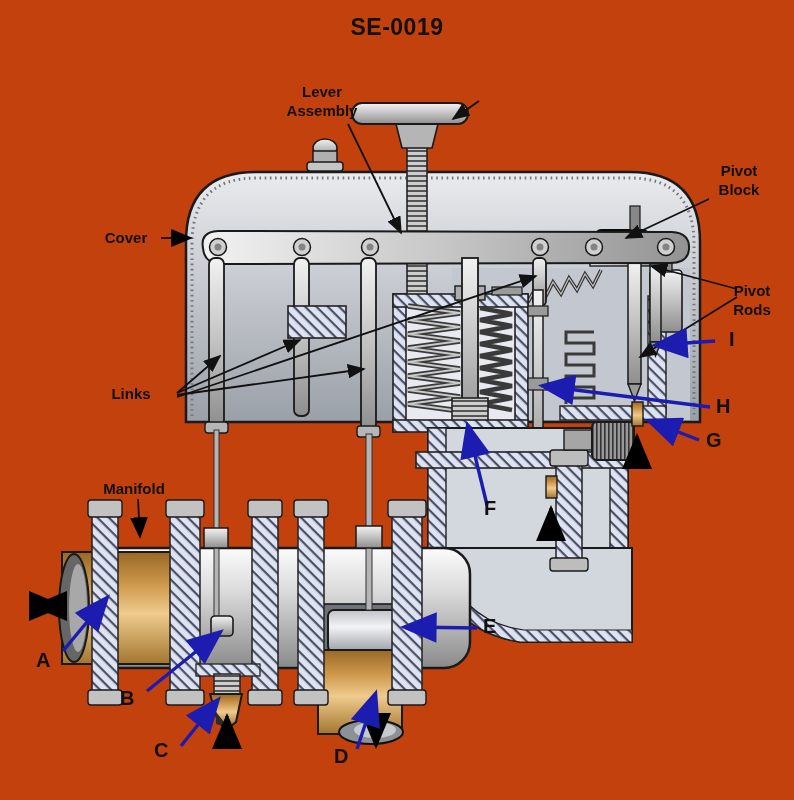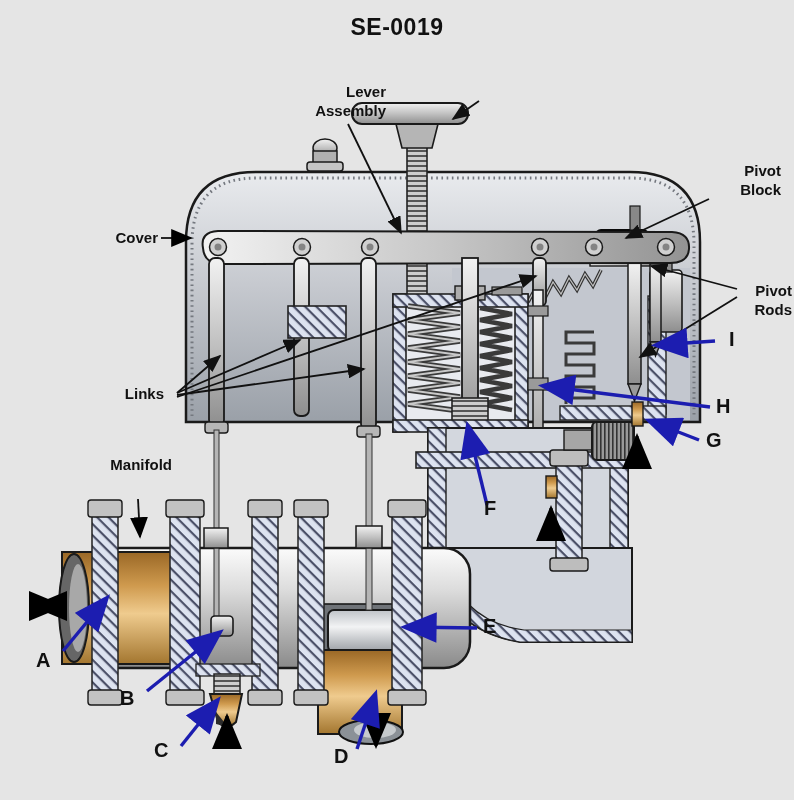--- a/index.html
+++ b/index.html
@@ -1,24 +1,24 @@
 <!DOCTYPE html>
 <html style="--blue: #1c1db0;"><head>
 <meta charset="utf-8">
 <style>
   html,body{margin:0;padding:0;background:#fff;}
-  .stage{position:relative;width:794px;height:800px;background:#e5e5e5;overflow:hidden;
+  .stage{position:relative;width:794px;height:800px;background:#c2410c;overflow:hidden;
          font-family:"Liberation Sans", sans-serif;color:#111;}
   svg{position:absolute;left:0;top:0;}
   .title{position:absolute;left:0;top:14px;width:100%;text-align:center;
          font-size:23px;font-weight:bold;letter-spacing:.5px;}
   .lbl{position:absolute;font-weight:bold;font-size:15px;line-height:1.25;
        white-space:pre-line;}
   .cap{position:absolute;font-weight:bold;font-size:20px;}
-  .c{text-align:right}.r{text-align:right}
+  .c{text-align:center}.r{text-align:center}
   .blueLine{stroke:var(--blue,#1c1db0);}
   .blueFill{fill:var(--blue,#1c1db0);}
 </style>
 </head>
 <body>
 
 <div class="stage">
 
 <svg width="794" height="800" viewBox="0 0 794 800">
 <defs>
@@ -272,21 +272,21 @@
 <div class="title">SE-0019</div>
 
 <div class="lbl r" style="left:94px;top:229px;width:64px">Cover</div>
 <div class="lbl c" style="left:258px;top:83px;width:128px">Lever
 Assembly</div>
 <div class="lbl c" style="left:697px;top:162px;width:84px">Pivot
 Block</div>
 <div class="lbl c" style="left:712px;top:282px;width:80px">Pivot
 Rods</div>
 <div class="lbl r" style="left:98px;top:385px;width:66px">Links</div>
-<div class="lbl c" style="left:96px;top:456px;width:76px">Manifold</div>
+<div class="lbl c" style="left:96px;top:480px;width:76px">Manifold</div>
 
 <div class="cap" style="left:36px;top:649px">A</div>
 <div class="cap" style="left:120px;top:687px">B</div>
 <div class="cap" style="left:154px;top:739px">C</div>
 <div class="cap" style="left:334px;top:745px">D</div>
 <div class="cap" style="left:483px;top:615px">E</div>
 <div class="cap" style="left:484px;top:497px">F</div>
 <div class="cap" style="left:706px;top:429px">G</div>
 <div class="cap" style="left:716px;top:395px">H</div>
 <div class="cap" style="left:729px;top:328px">I</div>

